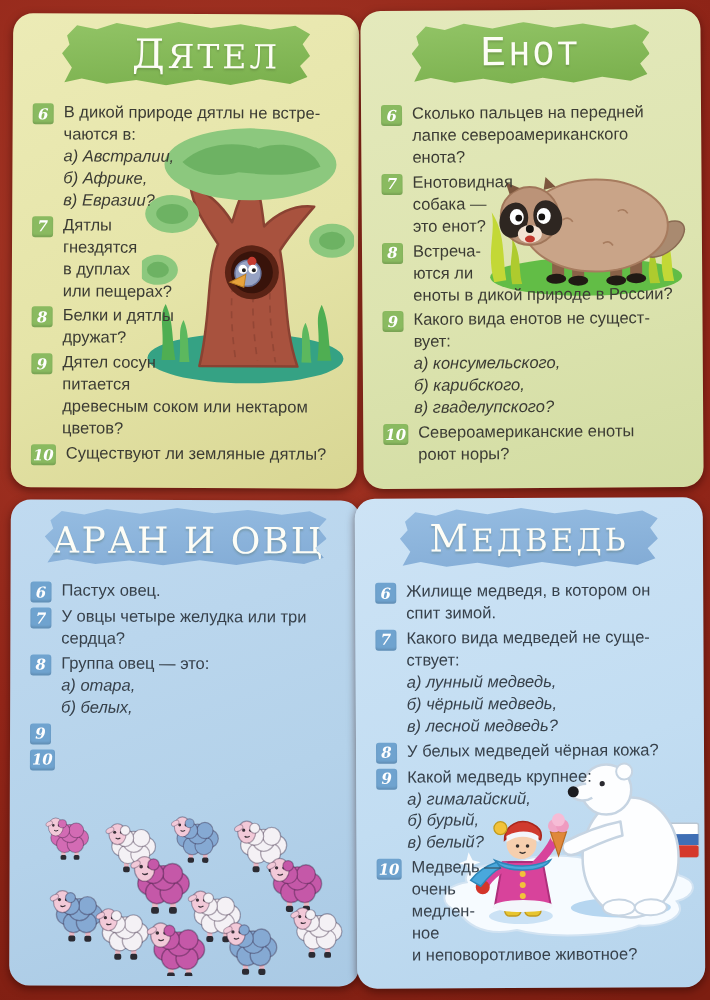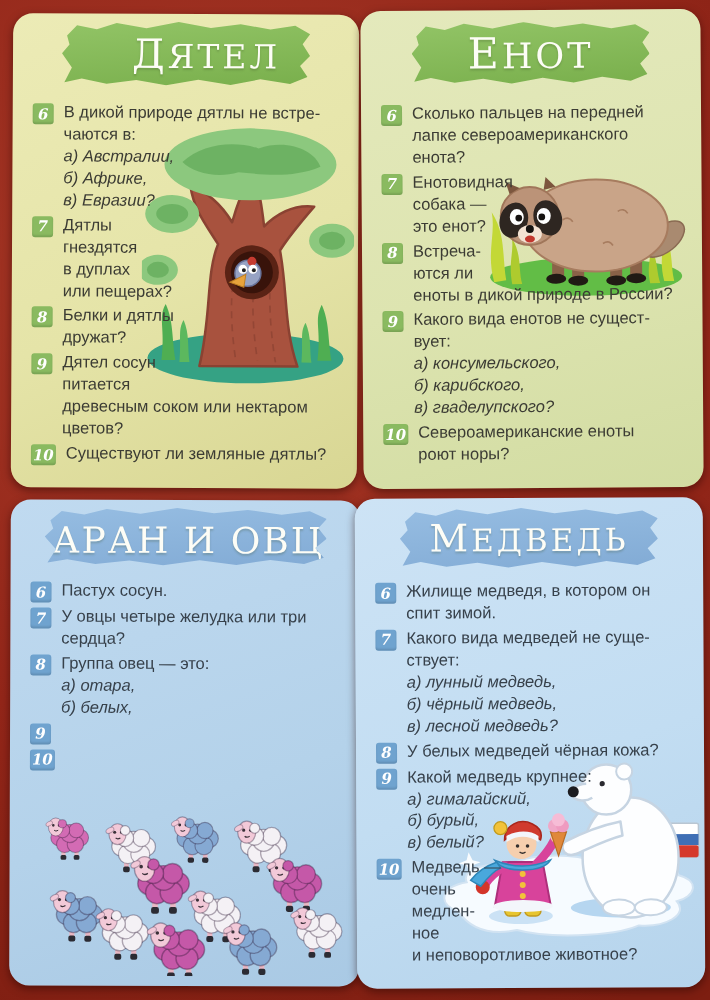--- a/index.html
+++ b/index.html
@@ -31,21 +31,21 @@
     color:#fdfdf6;font-family:"DejaVu Serif", serif;
     letter-spacing:3px;text-shadow:0 2px 2px rgba(60,80,40,.25);
     white-space:nowrap;
   }
   .banner-title::first-letter{font-size:1.22em;}
   .card-1 .banner{top:8px;width:248px;height:64px;}
   .card-2 .banner{top:12px;width:238px;height:62px;}
   .card-3 .banner{top:8px;width:282px;height:58px;}
   .card-4 .banner{top:10px;width:258px;height:60px;}
   .card-1 .banner-title{font-size:33px;margin-left:40px;}
-  .card-2 .banner-title{font-size:35px;}
+  .card-2 .banner-title{font-size:35px;font-family:Liberation Mono, monospace;}
   .card-3 .banner-title{font-size:36px;letter-spacing:2px;}
   .card-4 .banner-title{font-size:31px;}
   .questions{position:absolute;left:20px;right:14px;z-index:2;}
   .card-1 .questions{top:88px;}
   .card-2 .questions{top:92px;}
   .card-3 .questions{top:80px;}
   .card-4 .questions{top:82px;}
   .q{display:flex;align-items:flex-start;margin-bottom:3px;position:relative;z-index:2;}
   .badge{
     flex:0 0 auto;min-width:21px;height:21px;margin:2px 10px 0 0;
@@ -237,21 +237,21 @@
 </div>
 
 <div class="card card-3 blue">
   <div class="banner">
     <div class="banner-title">БАРАН И ОВЦА</div>
   </div>
   <div class="questions">
     <div class="q">
       <span class="badge">6</span>
       <div class="q-body">
-          <div class="q-text">Пастух сосун.</div>
+          <div class="q-text">Пастух овец.</div>
         </div>
     </div>
     <div class="q">
       <span class="badge">7</span>
       <div class="q-body">
           <div class="q-text">У овцы четыре желудка или три
 сердца?</div>
         </div>
     </div>
     <div class="q">

